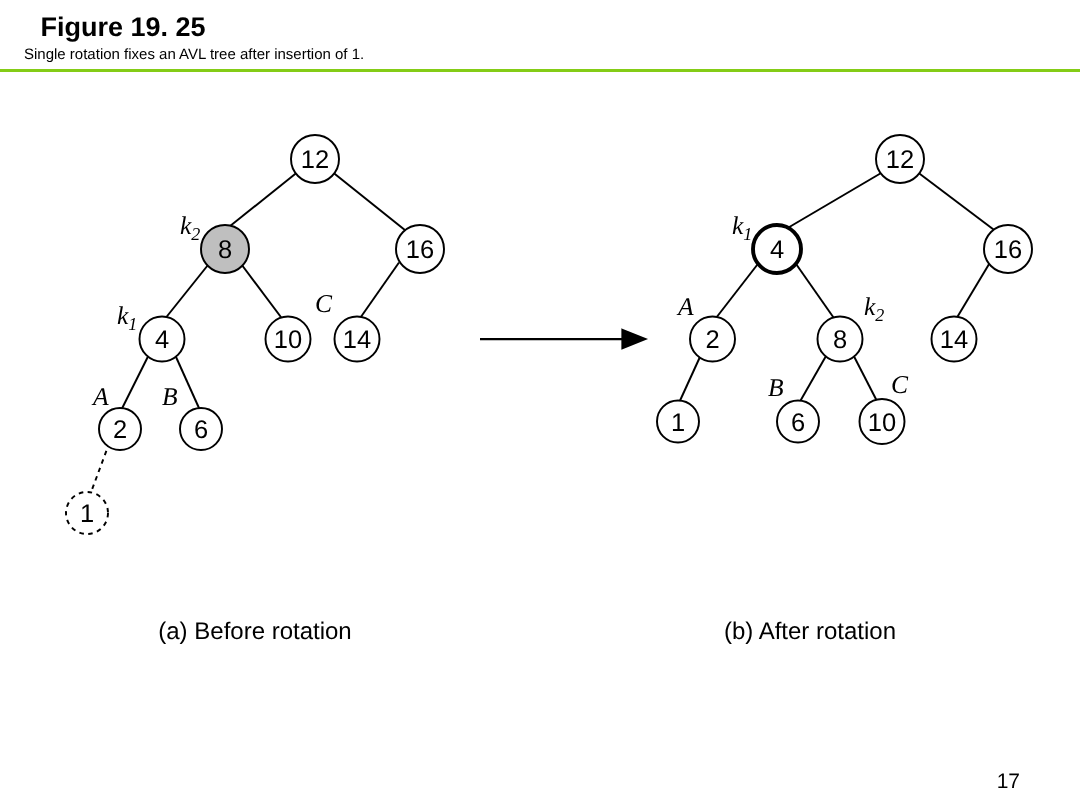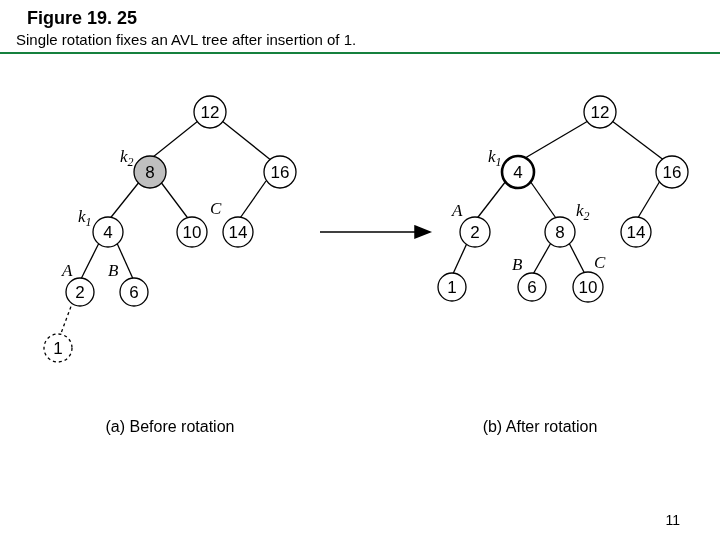--- a/index.html
+++ b/index.html
@@ -1,17 +1,17 @@
 <!DOCTYPE html>
 <html><head>
 <meta charset="utf-8">
 <style>
   html,body{margin:0;padding:0;width:720px;height:540px;font-family:Arial,Helvetica,sans-serif;background:#fff;color:#000}
   .title{font-weight:bold;font-size:18px;padding:8px 16px 2px 27px}
-  .subtitle{font-size:15px;padding:0 16px 4px 16px;border-bottom:2px solid #15803d;margin:0 0 8px 0}
+  .subtitle{font-size:10px;padding:0 16px 4px 16px;border-bottom:2px solid #84cc16;margin:0 0 8px 0}
   .figure-area{position:relative;width:645px;height:440px}
   svg{position:absolute;left:0;top:0}
   .node-label{font-size:17px;font-family:Arial}
   .ann{font-size:17px;font-style:italic;font-family:'Times New Roman',serif}
   .sub{font-size:12px;font-style:italic}
   .caption{font-size:16px;font-family:Arial}
   .pagenum{position:absolute;right:40px;bottom:12px;font-size:14px}
 </style>
 </head>
 <body>
@@ -118,13 +118,13 @@
   <text x="588" y="231" text-anchor="middle" class="node-label">10</text>
   <text x="594" y="206" class="ann">C</text>
 </g>
 
 <text x="170" y="370" text-anchor="middle" class="caption">(a) Before rotation</text>
 <text x="540" y="370" text-anchor="middle" class="caption">(b) After rotation</text>
 
 </svg>
 </div>
 
-<div class="pagenum">11</div>
+<div class="pagenum">17</div>
 
 </body></html>

